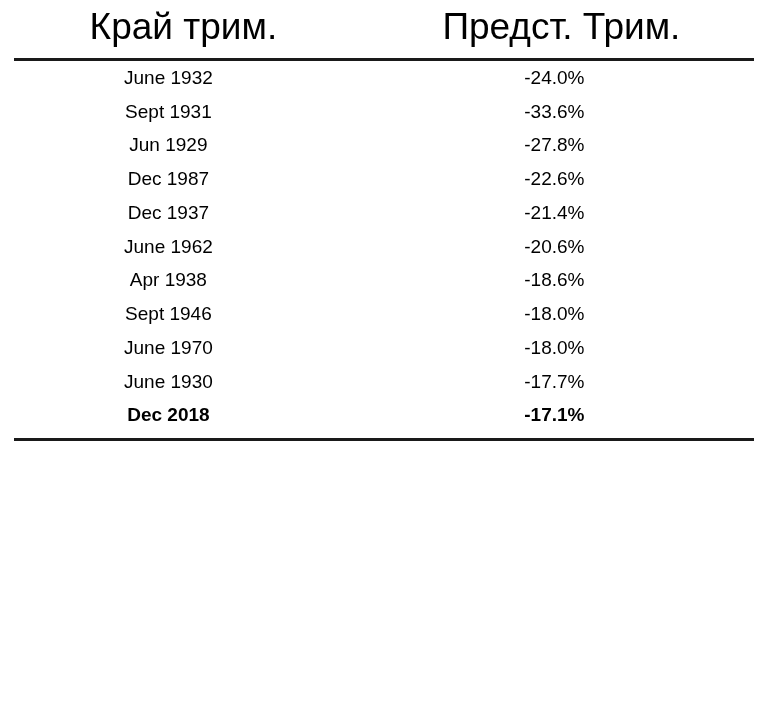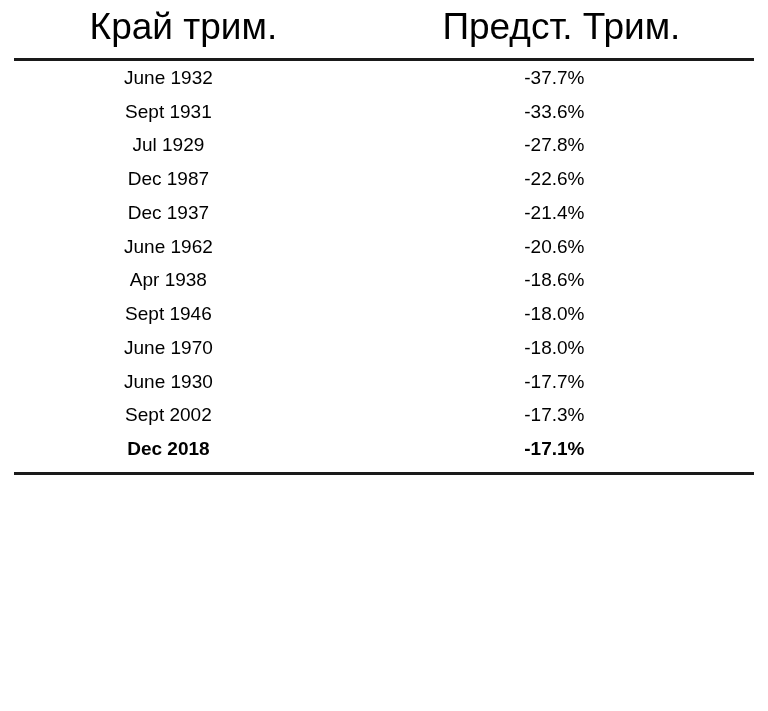--- a/index.html
+++ b/index.html
@@ -76,28 +76,28 @@
     </colgroup>
     <thead>
       <tr class="head-row">
         <th class="th-period">Край трим.</th>
         <th class="th-value">Предст. Трим.</th>
       </tr>
     </thead>
     <tbody>
       <tr>
         <td class="td-period">June 1932</td>
-        <td class="td-value">-37.7%</td>
+        <td class="td-value">-24.0%</td>
       </tr>
       <tr>
         <td class="td-period">Sept 1931</td>
         <td class="td-value">-33.6%</td>
       </tr>
       <tr>
-        <td class="td-period">Jul 1929</td>
+        <td class="td-period">Jun 1929</td>
         <td class="td-value">-27.8%</td>
       </tr>
       <tr>
         <td class="td-period">Dec 1987</td>
         <td class="td-value">-22.6%</td>
       </tr>
       <tr>
         <td class="td-period">Dec 1937</td>
         <td class="td-value">-21.4%</td>
       </tr>
@@ -114,24 +114,20 @@
         <td class="td-value">-18.0%</td>
       </tr>
       <tr>
         <td class="td-period">June 1970</td>
         <td class="td-value">-18.0%</td>
       </tr>
       <tr>
         <td class="td-period">June 1930</td>
         <td class="td-value">-17.7%</td>
       </tr>
-      <tr>
-        <td class="td-period">Sept 2002</td>
-        <td class="td-value">-17.3%</td>
-      </tr>
       <tr class="highlight last-row">
         <td class="td-period">Dec 2018</td>
         <td class="td-value">-17.1%</td>
       </tr>
     </tbody>
   </table>
   <div class="bottom-pad"></div>
 </div>
 
 </body></html>

